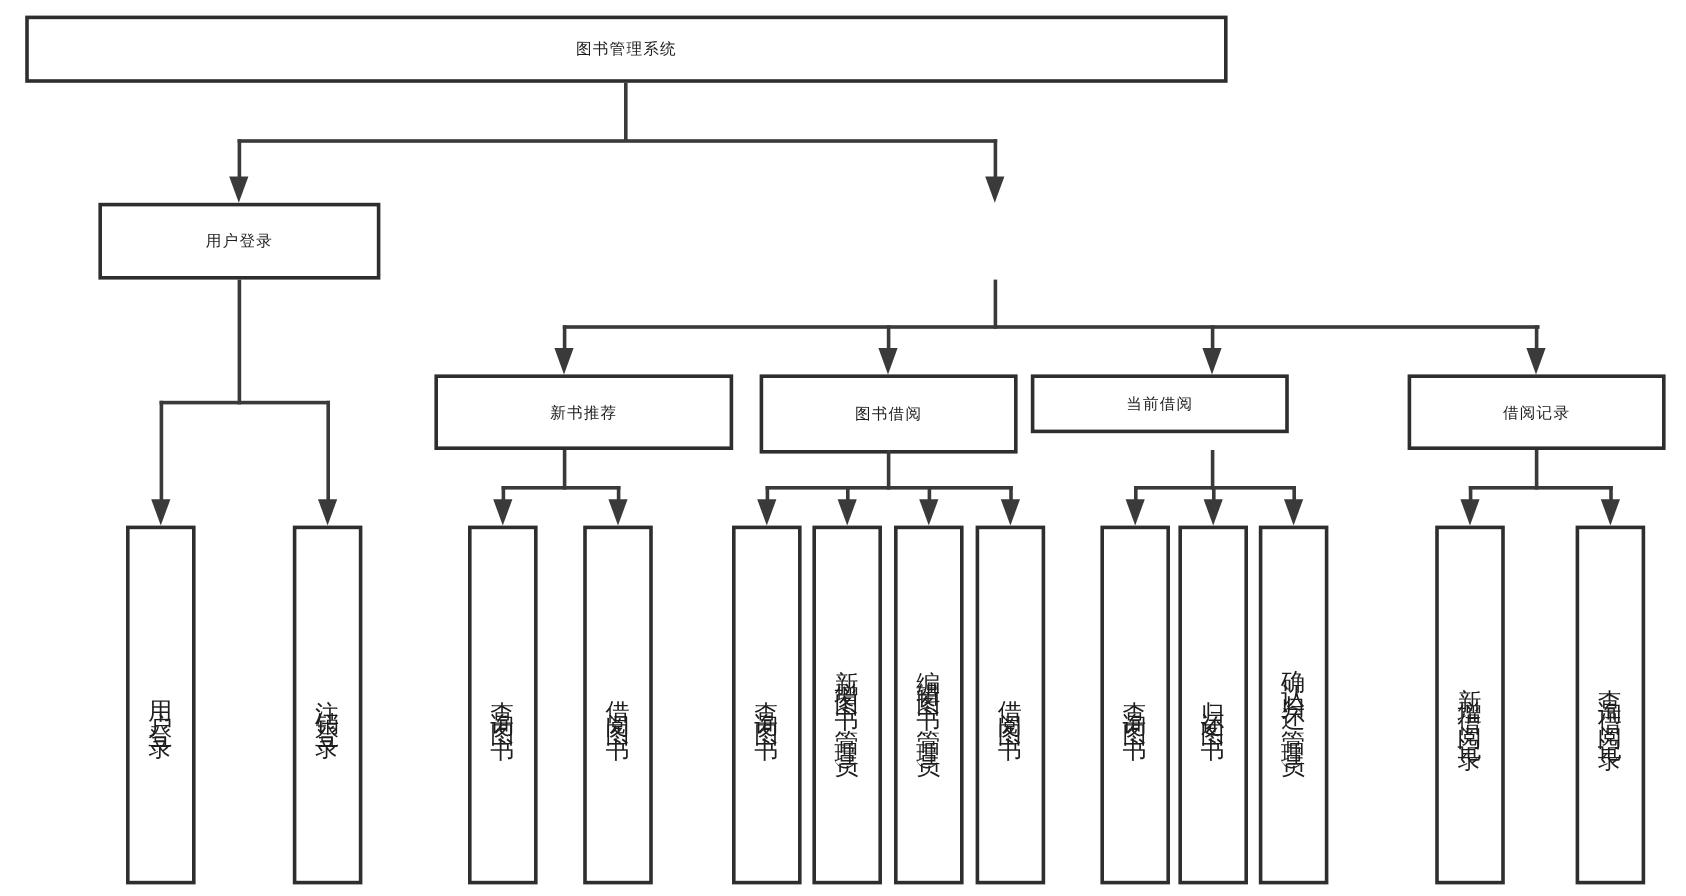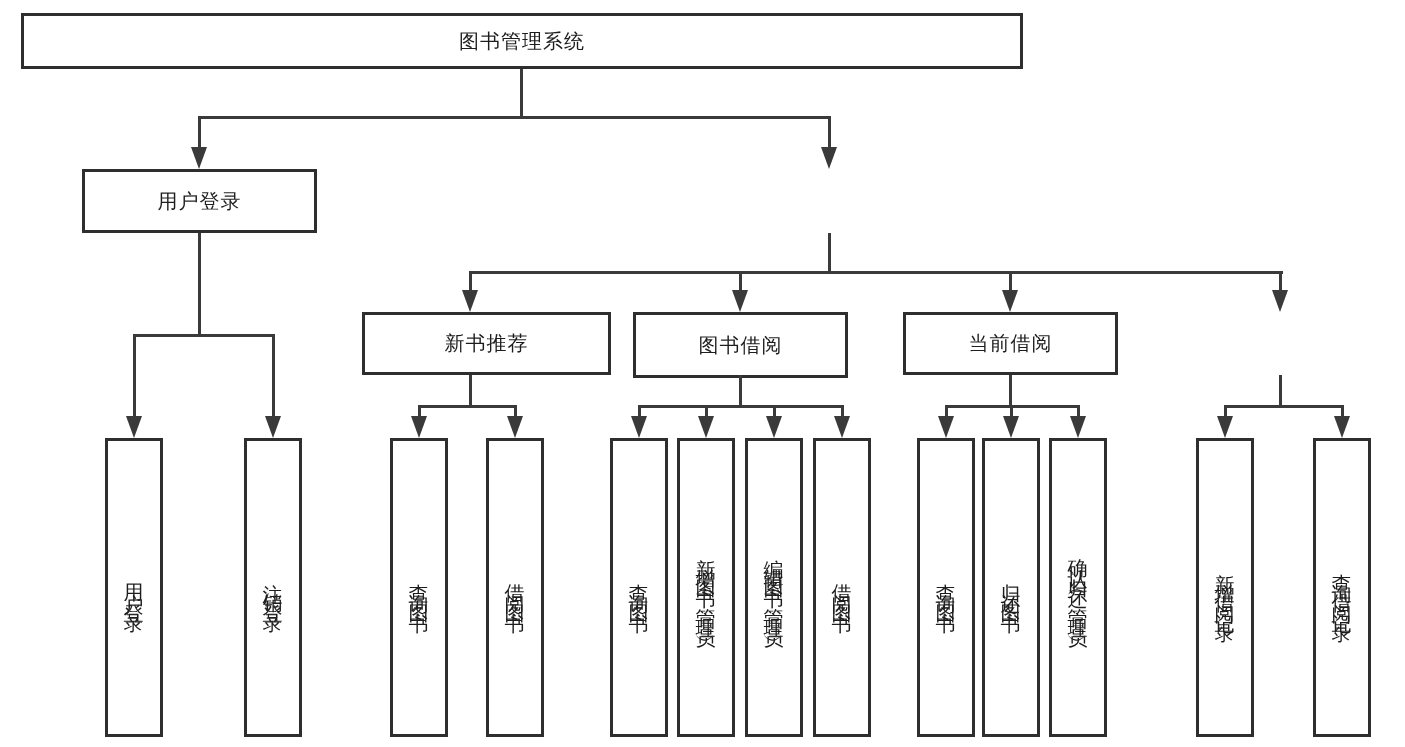--- a/index.html
+++ b/index.html
@@ -21,21 +21,21 @@
   .box{
     position:absolute;
     box-sizing:border-box;
     border:3px solid var(--border);
     background:#fff;
     display:flex;
     align-items:center;
     justify-content:center;
   }
   .hlabel{
-    font-size:20px;
+    font-size:13px;
     letter-spacing:1px;
     white-space:nowrap;
   }
   .vlabel{
     writing-mode:vertical-rl;
     text-orientation:mixed;
     font-size:20px;
     line-height:1;
     letter-spacing:10px;
     white-space:nowrap;
@@ -69,22 +69,25 @@
   <div class="box" style="left:82px;top:169px;width:235px;height:64px">
     <span class="hlabel">用户登录</span>
   </div>
 
   <div class="box" style="left:362px;top:312px;width:249px;height:63px">
     <span class="hlabel">新书推荐</span>
   </div>
   <div class="box" style="left:633px;top:312px;width:215px;height:66px">
     <span class="hlabel">图书借阅</span>
   </div>
-  <div class="box" style="left:903px;top:312px;width:215px;height:63px">
+  <div class="box" style="left:859px;top:312px;width:215px;height:49px">
     <span class="hlabel">当前借阅</span>
+  </div>
+  <div class="box" style="left:1173px;top:312px;width:215px;height:63px">
+    <span class="hlabel">借阅记录</span>
   </div>
 
   <div class="box" style="left:105px;top:438px;width:58px;height:299px">
     <span class="vlabel">用户登录</span>
   </div>
   <div class="box" style="left:244px;top:438px;width:58px;height:299px">
     <span class="vlabel">注销登录</span>
   </div>
   <div class="box" style="left:390px;top:438px;width:58px;height:299px">
     <span class="vlabel">查询图书</span>

